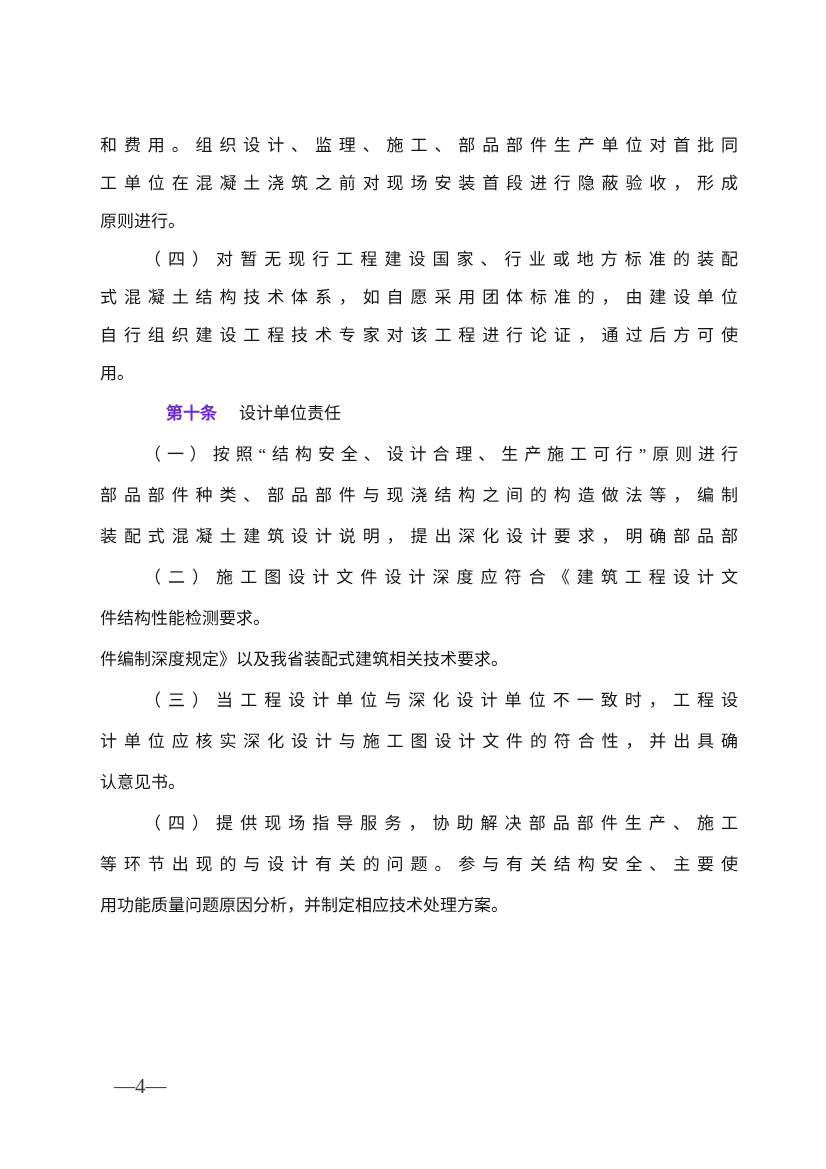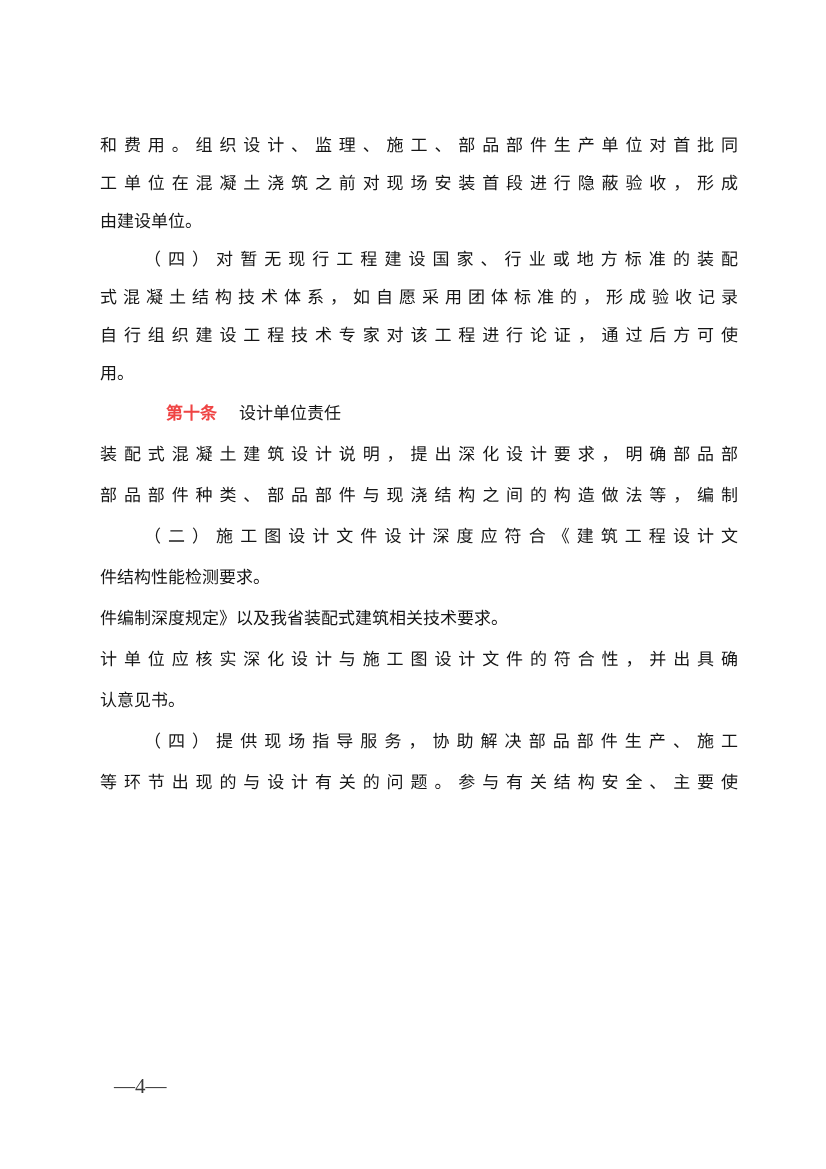--- a/index.html
+++ b/index.html
@@ -24,63 +24,66 @@
   .sec-a .ln { line-height: 38px; }
   .sec-b .ln { line-height: 41px; }
   .ln {
     text-align: justify;
     text-justify: inter-ideograph;
   }
   .fill { text-align-last: justify; }
   .end  { text-align-last: left; }
   .ind  { padding-left: 44px; }   
   .heading { padding-left: 66px; text-align: left; text-align-last: left; }
-  .art-no { font-weight: bold; color: #ef4444; }
+  .art-no { font-weight: bold; color: #6d28d9; }
   .art-gap { display: inline-block; width: 22px; }
   .footer {
     position: absolute;
     left: 114px; top: 1074px;
     font-size: 21px;
     line-height: 24px;
     color: #3a3a3a;
     letter-spacing: 0;
   }
 </style>
 </head>
 <body>
 
 <div class="page">
 
   <div class="content">
 
     <div class="sec-a">
       <p class="ln fill">和费用。组织设计、监理、施工、部品部件生产单位对首批同</p>
       <p class="ln fill">工单位在混凝土浇筑之前对现场安装首段进行隐蔽验收，形成</p>
-      <p class="ln end">由建设单位。</p>
+      <p class="ln end">原则进行。</p>
 
       <p class="ln fill ind">（四）对暂无现行工程建设国家、行业或地方标准的装配</p>
-      <p class="ln fill">式混凝土结构技术体系，如自愿采用团体标准的，形成验收记录</p>
+      <p class="ln fill">式混凝土结构技术体系，如自愿采用团体标准的，由建设单位</p>
       <p class="ln fill">自行组织建设工程技术专家对该工程进行论证，通过后方可使</p>
       <p class="ln end">用。</p>
     </div>
 
     <div class="sec-b">
       <p class="ln heading"><span class="art-no">第十条</span><span class="art-gap"></span><span>设计单位责任</span></p>
 
+      <p class="ln fill ind">（一）按照“结构安全、设计合理、生产施工可行”原则进行</p>
+      <p class="ln fill">部品部件种类、部品部件与现浇结构之间的构造做法等，编制</p>
       <p class="ln fill">装配式混凝土建筑设计说明，提出深化设计要求，明确部品部</p>
-      <p class="ln fill">部品部件种类、部品部件与现浇结构之间的构造做法等，编制</p>
       <p class="ln fill ind">（二）施工图设计文件设计深度应符合《建筑工程设计文</p>
 
       <p class="ln end">件结构性能检测要求。</p>
       <p class="ln end">件编制深度规定》以及我省装配式建筑相关技术要求。</p>
 
+      <p class="ln fill ind">（三）当工程设计单位与深化设计单位不一致时，工程设</p>
       <p class="ln fill">计单位应核实深化设计与施工图设计文件的符合性，并出具确</p>
       <p class="ln end">认意见书。</p>
 
       <p class="ln fill ind">（四）提供现场指导服务，协助解决部品部件生产、施工</p>
       <p class="ln fill">等环节出现的与设计有关的问题。参与有关结构安全、主要使</p>
+      <p class="ln end">用功能质量问题原因分析，并制定相应技术处理方案。</p>
     </div>
 
   </div>
 
   <div class="footer">—4—</div>
 
 </div>
 
 </body></html>

